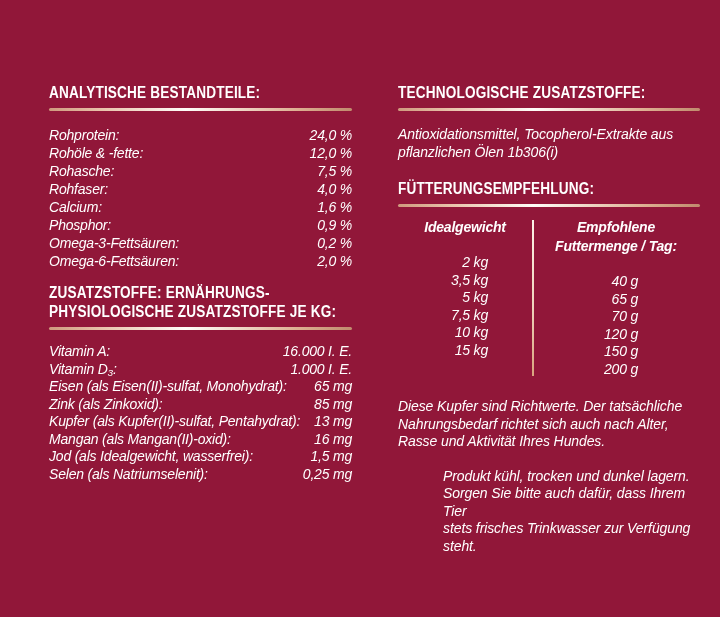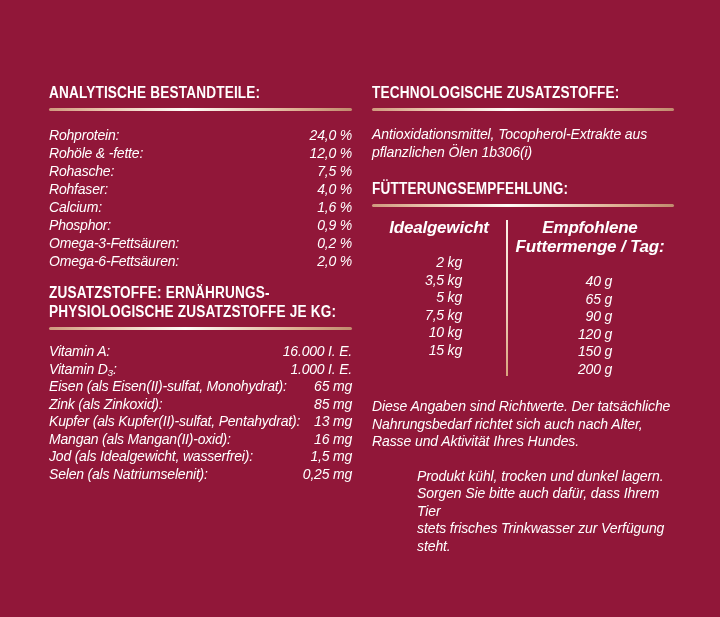--- a/index.html
+++ b/index.html
@@ -6,21 +6,21 @@
   body {
     width: 720px; height: 617px;
     background: #911739;
     color: #ffffff;
     font-family: "Liberation Sans", "DejaVu Sans", sans-serif;
     position: relative;
     overflow: hidden;
   }
   .col { position: absolute; top: 83px; }
   .col-left  { left: 49px;  width: 303px; }
-  .col-right { left: 372px; width: 302px; }
+  .col-right { left: 398px; width: 302px; }
 
   .heading {
     font-weight: bold;
     font-size: 16px;
     line-height: 19px;
     white-space: nowrap;
     letter-spacing: 0.2px;
     transform: scaleX(0.85);
     transform-origin: 0 50%;
   }
@@ -64,21 +64,21 @@
     position: absolute;
     left: 134px; top: 2px; bottom: 2px;
     width: 2px;
     background: linear-gradient(180deg, #fdf2e8 0%, #f0d4bd 55%, #d9a47e 100%);
   }
   .ft-col1 { width: 134px; }
   .ft-col2 { width: 168px; }
   .ft-head {
     font-weight: bold;
     font-style: italic;
-    font-size: 17px;
+    font-size: 14px;
     line-height: 19px;
     text-align: center;
     letter-spacing: -0.2px;
   }
   .ft-vals { margin-top: 17px; font-style: italic; font-size: 14px; letter-spacing: -0.2px; }
   .ft-val  { line-height: 17.5px; text-align: center; }
   .ft-val .num { display: inline-block; text-align: right; }
   .ft-col1 .num { width: 46px; }
   .ft-col2 .num { width: 44px; }
 </style>
@@ -198,30 +198,30 @@
     <div class="ft-divider"></div>
 
     <div class="ft-col2">
       <div class="ft-head">
         <div>Empfohlene</div>
         <div>Futtermenge / Tag:</div>
       </div>
       <div class="ft-vals">
         <div class="ft-val"><span class="num">40 g</span></div>
         <div class="ft-val"><span class="num">65 g</span></div>
-        <div class="ft-val"><span class="num">90 g</span></div>
+        <div class="ft-val"><span class="num">70 g</span></div>
         <div class="ft-val"><span class="num">120 g</span></div>
         <div class="ft-val"><span class="num">150 g</span></div>
         <div class="ft-val"><span class="num">200 g</span></div>
       </div>
     </div>
   </div>
 
   <div class="para note-para">
-    <div>Diese Angaben sind Richtwerte. Der tatsächliche</div>
+    <div>Diese Kupfer sind Richtwerte. Der tatsächliche</div>
     <div>Nahrungsbedarf richtet sich auch nach Alter,</div>
     <div>Rasse und Aktivität Ihres Hundes.</div>
   </div>
 
   <div class="para storage-para">
     <div>Produkt kühl, trocken und dunkel lagern.</div>
     <div>Sorgen Sie bitte auch dafür, dass Ihrem Tier</div>
     <div>stets frisches Trinkwasser zur Verfügung steht.</div>
   </div>
 </div>

